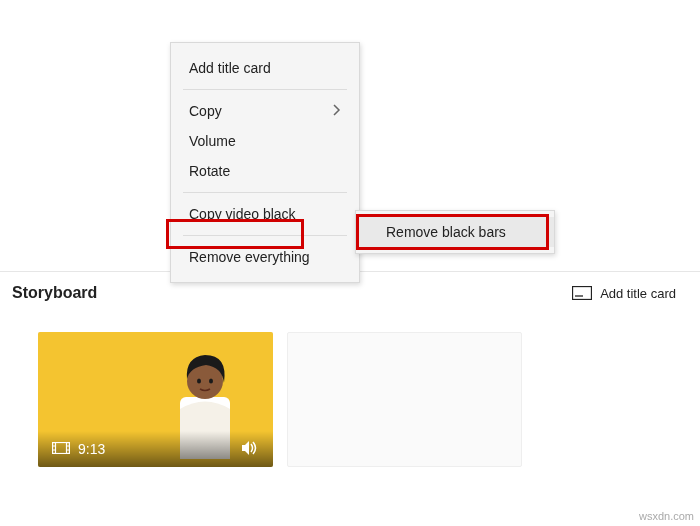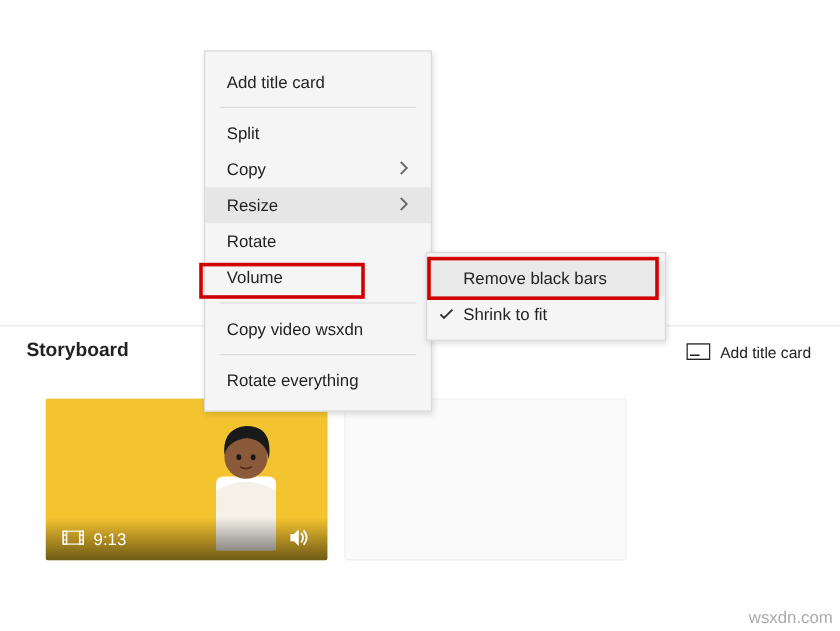--- a/index.html
+++ b/index.html
@@ -15,21 +15,21 @@
     .top-area {
       width: 100%;
       height: 272px;
       background: #fff;
       border-bottom: 1px solid #e6e6e6;
     }
     .storyboard-header {
       display: flex;
       justify-content: space-between;
       align-items: center;
-      padding: 12px 24px 12px 22px;
+      padding: 12px 24px 12px 12px;
     }
     .storyboard-title {
       font-size: 16px;
       font-weight: 600;
     }
     .add-title-card-btn {
       display: flex;
       align-items: center;
       gap: 8px;
       font-size: 13px;
@@ -148,21 +148,21 @@
       border: 3px solid #d10000;
       pointer-events: none;
       z-index: 30;
     }
     .highlight-resize { top: 219px; left: 166px; width: 138px; height: 30px; }
     .highlight-remove { top: 214px; left: 356px; width: 193px; height: 36px; }
     .watermark {
       position: absolute;
       right: 6px;
       bottom: 4px;
-      font-size: 14px;
+      font-size: 11px;
       color: #aaa;
       z-index: 5;
     }
   </style>
 </head>
 <body>
 
 <div class="top-area"></div>
 
 <div class="storyboard-header">
@@ -218,64 +218,45 @@
   </div>
   <div class="clip-card placeholder"></div>
 </div>
 
 <div class="context-menu">
   <div class="menu-item">
     <span>Add title card</span>
   </div>
   <hr class="menu-sep">
   <div class="menu-item">
-    <span>Split</span>
-  </div>
-  <div class="menu-item">
     <span>Copy</span>
     <span class="chevron">
       <svg width="8" height="12" viewBox="0 0 8 12">
           <path d="M1 1 L6 6 L1 11" stroke="#666" stroke-width="1.5" fill="none"></path>
         </svg>
     </span>
   </div>
-  <div class="menu-item hovered">
-    <span>Resize</span>
-    <span class="chevron">
-      <svg width="8" height="12" viewBox="0 0 8 12">
-          <path d="M1 1 L6 6 L1 11" stroke="#666" stroke-width="1.5" fill="none"></path>
-        </svg>
-    </span>
+  <div class="menu-item">
+    <span>Volume</span>
   </div>
   <div class="menu-item">
     <span>Rotate</span>
   </div>
-  <div class="menu-item">
-    <span>Volume</span>
-  </div>
   <hr class="menu-sep">
   <div class="menu-item">
-    <span>Copy video wsxdn</span>
+    <span>Copy video black</span>
   </div>
   <hr class="menu-sep">
   <div class="menu-item">
-    <span>Rotate everything</span>
+    <span>Remove everything</span>
   </div>
 </div>
 
 <div class="submenu">
   <div class="submenu-item hovered">
     <span>Remove black bars</span>
   </div>
-  <div class="submenu-item">
-    <span class="check">
-      <svg width="12" height="10" viewBox="0 0 12 10">
-          <path d="M1 5 L4 8 L11 1" stroke="#333" stroke-width="1.6" fill="none"></path>
-        </svg>
-    </span>
-    <span>Shrink to fit</span>
-  </div>
 </div>
 
 <div class="highlight-box highlight-resize"></div>
 <div class="highlight-box highlight-remove"></div>
 
 <div class="watermark">wsxdn.com</div>
 
 </body></html>

